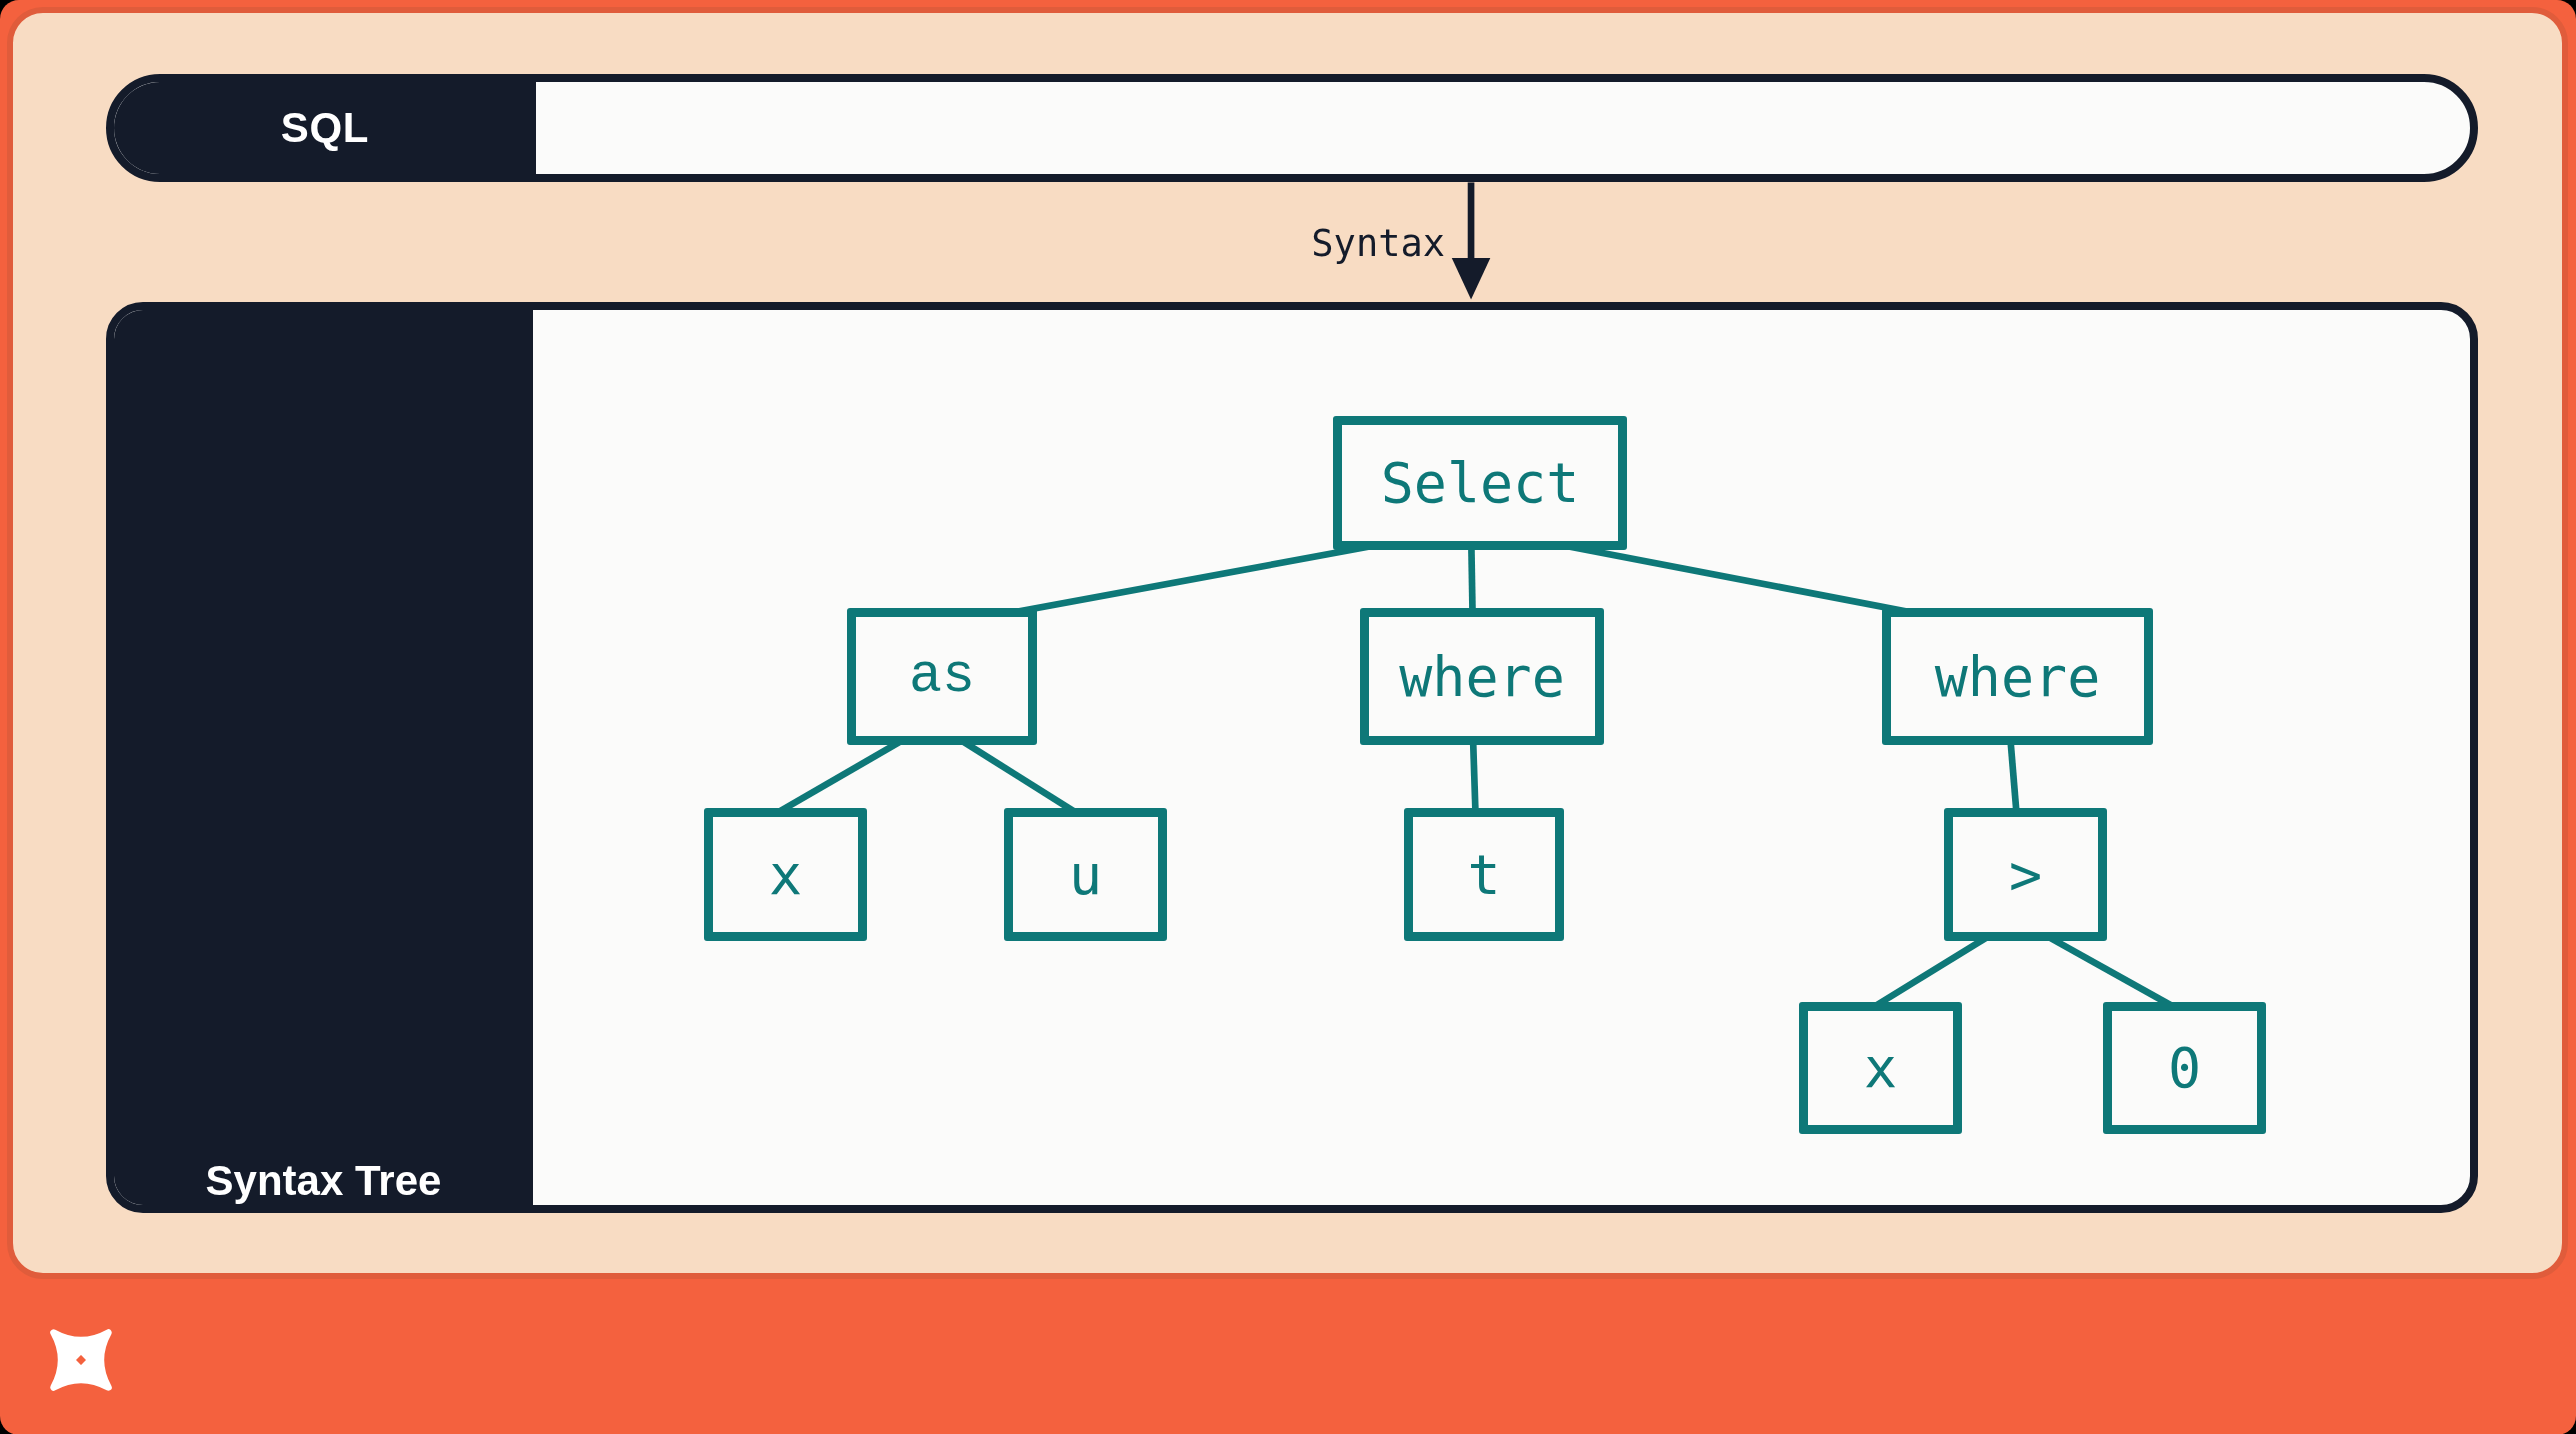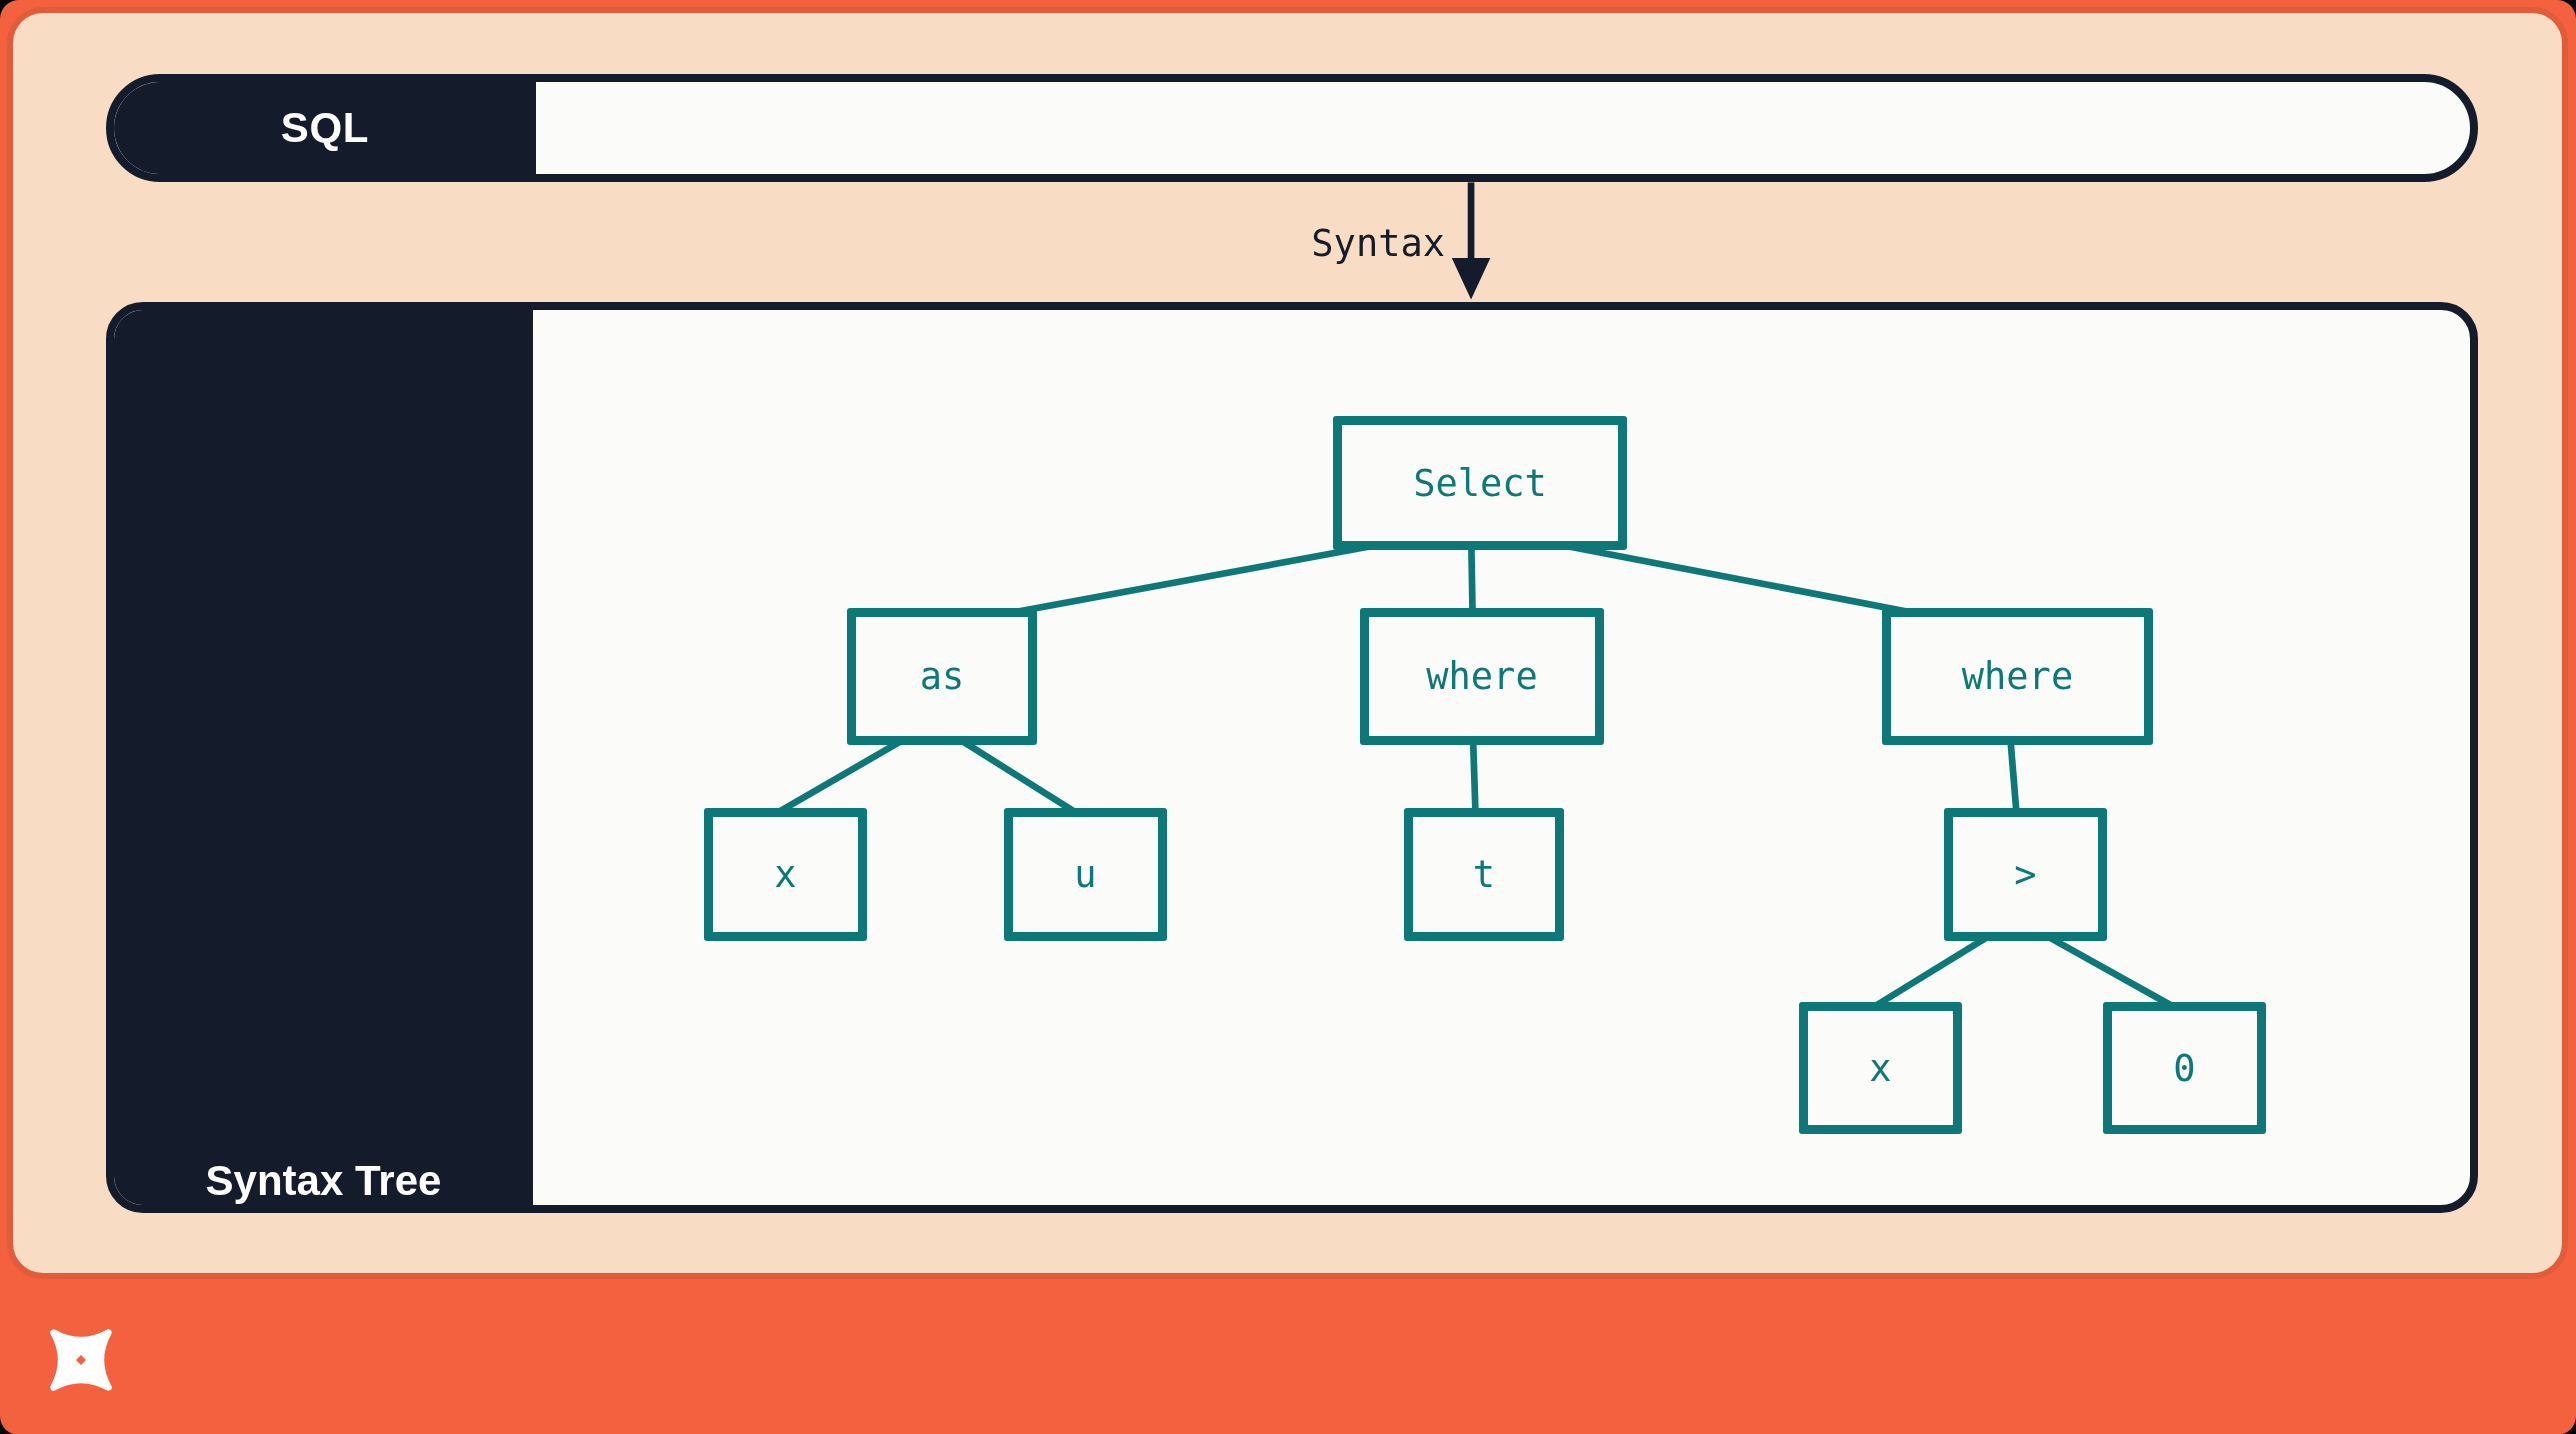--- a/index.html
+++ b/index.html
@@ -34,23 +34,23 @@
   .tree-side{position:absolute;left:0;top:0;width:419px;height:100%;
              background:#141B2A;display:flex;align-items:flex-end;justify-content:center;}
   .tree-side span{color:#FFFFFF;font-size:42px;font-weight:bold;}
 
   
   .edges{position:absolute;left:0;top:0;width:2576px;height:1435px;z-index:2;pointer-events:none;}
 
   
   .node{position:absolute;background:#FBFBFA;border:9px solid #0E7878;border-radius:3px;
         display:flex;align-items:center;justify-content:center;z-index:3;
-        color:#0E7878;font-family:"DejaVu Sans Mono",monospace;font-size:37px;}
+        color:#0E7878;font-family:"DejaVu Sans Mono",monospace;font-size:55px;}
   .n-select{left:1333px;top:416px;width:276px;height:116px;}
-  .n-as{left:847px;top:608px;width:172px;height:119px;}
+  .n-as{left:847px;top:608px;width:172px;height:119px;font-family:Liberation Mono, monospace;}
   .n-from{left:1360px;top:608px;width:226px;height:119px;}
   .n-where{left:1882px;top:608px;width:253px;height:119px;}
   .n-x1{left:704px;top:808px;width:145px;height:115px;}
   .n-u{left:1004px;top:808px;width:145px;height:115px;}
   .n-t{left:1404px;top:808px;width:142px;height:115px;}
   .n-gt{left:1944px;top:808px;width:145px;height:115px;}
   .n-x2{left:1799px;top:1002px;width:145px;height:114px;}
   .n-zero{left:2103px;top:1002px;width:145px;height:114px;}
 
   

